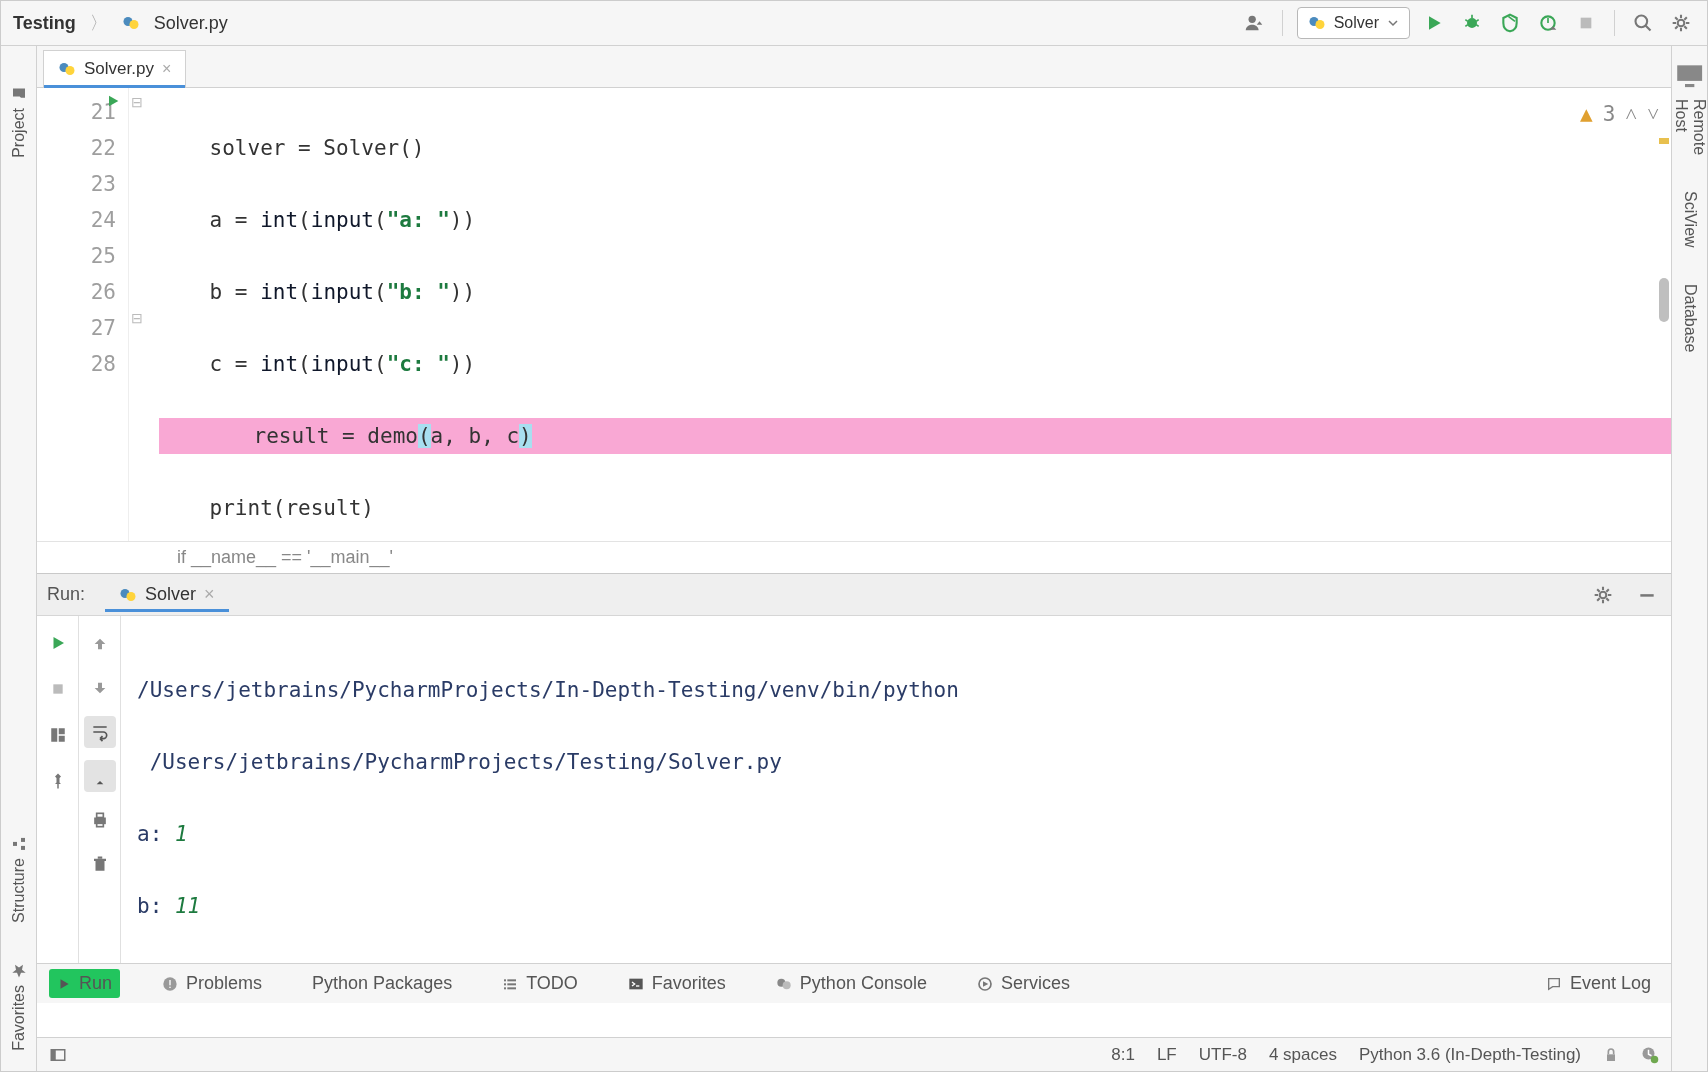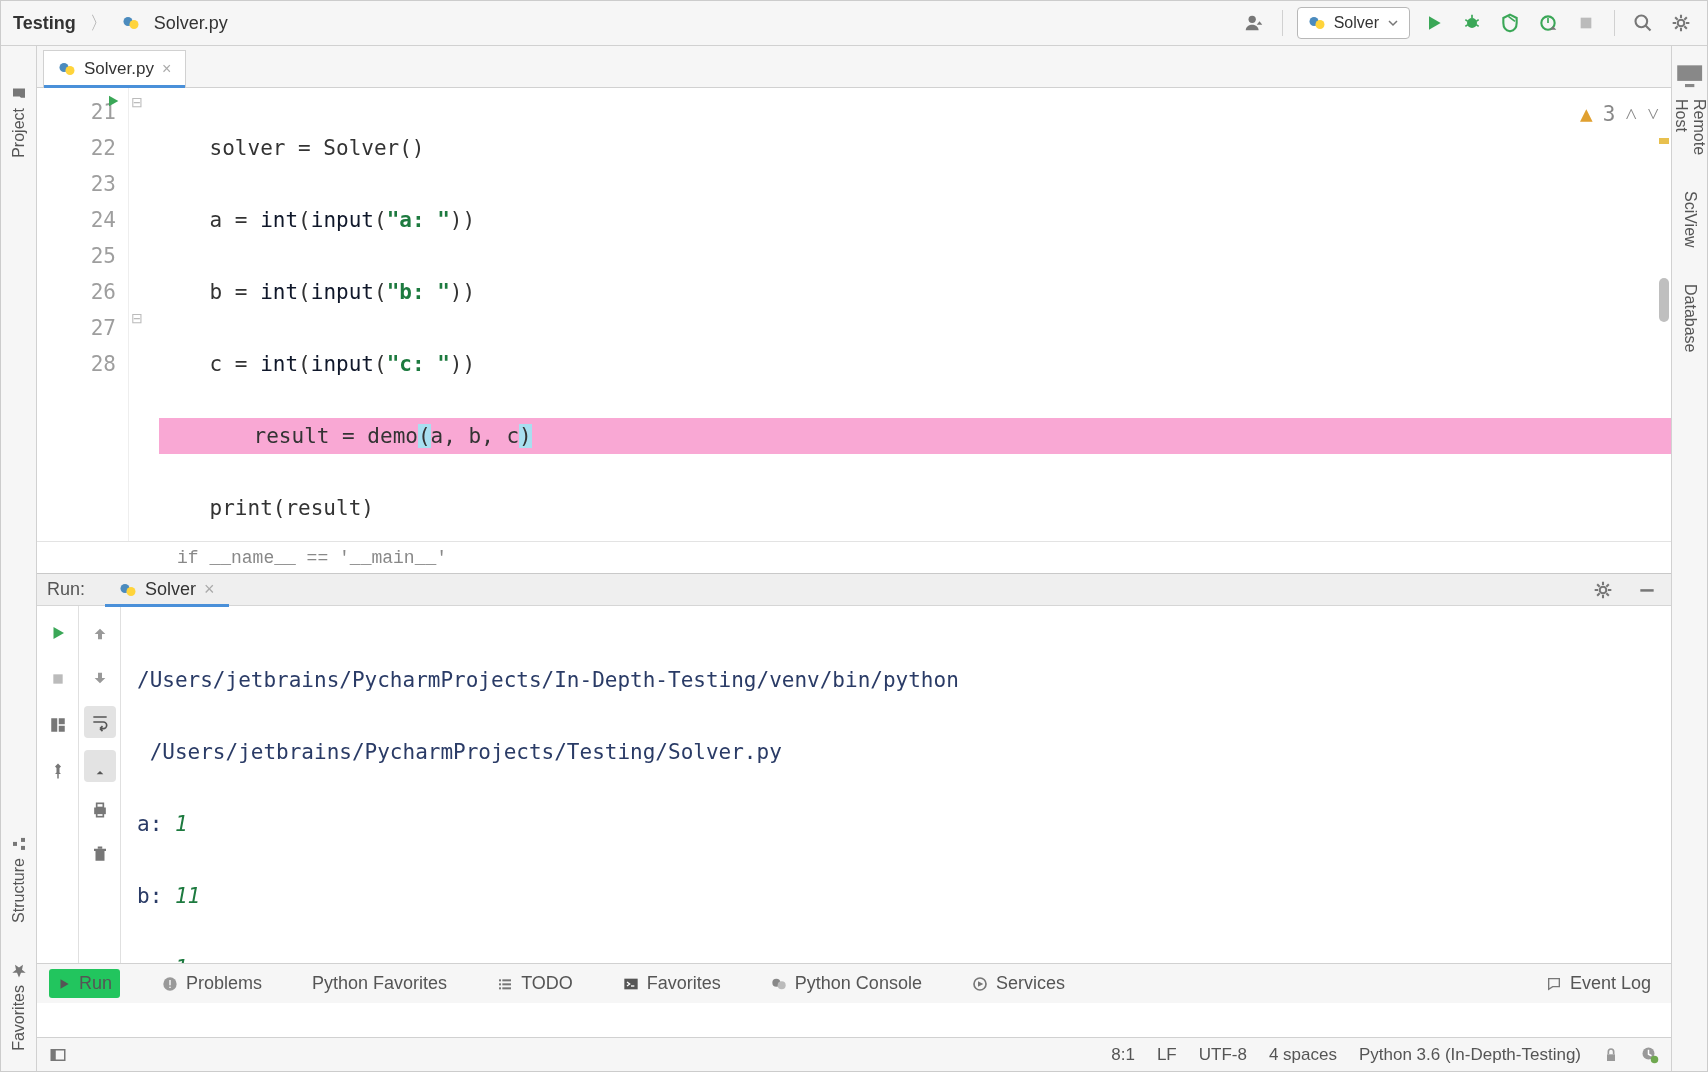--- a/index.html
+++ b/index.html
@@ -82,29 +82,29 @@
 .line-hl{background:#f9a8d4;padding-left:44px;}
 .paren-hl{background:#a8dff0;}
 .inspect-bar {
   position:absolute; right:12px; top:8px; display:flex; align-items:center; gap:10px; color:#888;
 }
 .warn-tri{color:#e0a030;}
 .scroll-thumb{position:absolute;right:2px;top:190px;width:10px;height:44px;background:#bfbfbf;border-radius:5px;}
 .err-stripe{position:absolute;right:2px;top:50px;width:10px;height:6px;background:#e8c04e;}
 .breadcrumb-bar{
   height:32px;border-top:1px solid #e3e3e3;display:flex;align-items:center;
-  font-family:Liberation Mono, monospace;font-size:18px;color:#888;padding-left:140px;background:#fff;
+  font-family:Liberation Sans, sans-serif;font-size:18px;color:#888;padding-left:140px;background:#fff;
 }
 
 
 .run-window{
   border-top:1px solid #c9c9c9;background:#efefef;display:flex;flex-direction:column;
   height:390px;
 }
-.run-hdr{height:32px;display:flex;align-items:center;padding:0 10px;font-size:18px;border-bottom:1px solid #d6d6d6;}
+.run-hdr{height:42px;display:flex;align-items:center;padding:0 10px;font-size:18px;border-bottom:1px solid #d6d6d6;}
 .run-hdr .label{color:#555;margin-right:20px;}
 .run-tab{display:flex;align-items:center;gap:8px;padding:6px 14px;position:relative;}
 .run-tab.active::after{content:"";position:absolute;left:0;right:0;bottom:-1px;height:3px;background:#4a90d9;}
 .run-hdr .right{margin-left:auto;display:flex;gap:16px;}
 .run-body{flex:1;display:flex;min-height:0;background:#fff;}
 .run-tool-col{width:42px;border-right:1px solid #e0e0e0;display:flex;flex-direction:column;align-items:center;gap:16px;padding-top:12px;}
 .run-tool-col .tb{width:30px;height:30px;display:flex;align-items:center;justify-content:center;cursor:pointer;border-radius:3px;}
 .run-tool-col2{width:42px;border-right:1px solid #e0e0e0;display:flex;flex-direction:column;align-items:center;gap:12px;padding-top:12px;}
 .run-tool-col2 .tb{width:32px;height:32px;display:flex;align-items:center;justify-content:center;cursor:pointer;border-radius:4px;}
 .run-tool-col2 .tb.bg{background:#e3e3e3;}
@@ -397,21 +397,21 @@
       </div>
       <div class="item">
         <svg width="16" height="16" viewBox="0 0 24 24">
             <circle cx="12" cy="12" r="10" fill="#999"></circle>
             <rect x="11" y="6" width="2" height="8" fill="#fff"></rect>
             <rect x="11" y="16" width="2" height="2" fill="#fff"></rect>
           </svg>
         <span>Problems</span>
       </div>
       <div class="item">
-        <span>Python Favorites</span>
+        <span>Python Packages</span>
       </div>
       <div class="item">
         <svg width="16" height="16" viewBox="0 0 24 24">
             <rect x="3" y="5" width="3" height="3" fill="#777"></rect>
             <rect x="8" y="5" width="13" height="3" fill="#777"></rect>
             <rect x="3" y="11" width="3" height="3" fill="#777"></rect>
             <rect x="8" y="11" width="13" height="3" fill="#777"></rect>
             <rect x="3" y="17" width="3" height="3" fill="#777"></rect>
             <rect x="8" y="17" width="13" height="3" fill="#777"></rect>
           </svg>

